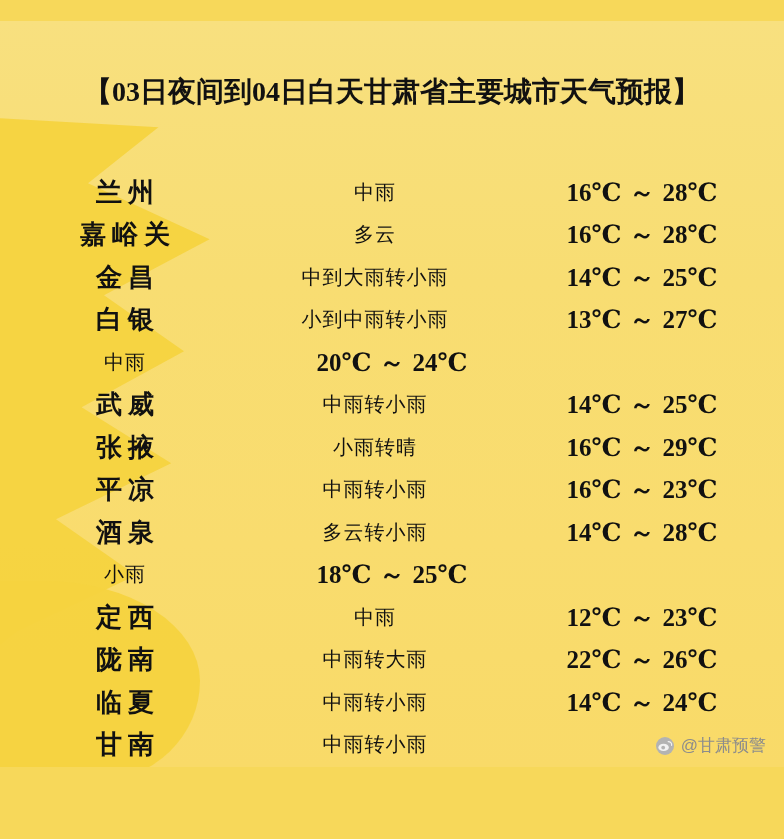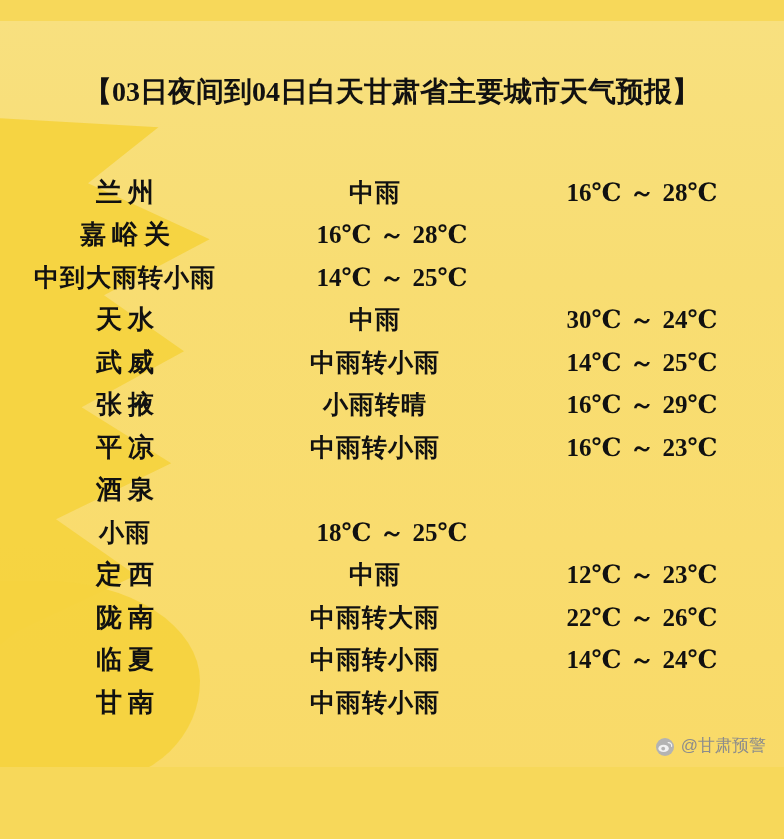--- a/index.html
+++ b/index.html
@@ -76,42 +76,42 @@
     text-align: center;
     font-size: 26px;
     font-weight: bold;
     color: #111;
     letter-spacing: 6px;
     text-indent: 6px;
   }
   .c-cond {
     width: 250px;
     text-align: center;
-    font-size: 25px;
-    font-weight: bold;
+    font-size: 20px;
+    font-weight: normal;
     color: #111;
     letter-spacing: 1px;
   }
   .c-temp {
     width: 284px;
     text-align: center;
     font-size: 25px;
     font-weight: bold;
     color: #111;
     white-space: nowrap;
   }
   .c-temp .sep {
     padding: 0 8px;
   }
   .watermark {
     position: absolute;
     right: 18px;
     bottom: 10px;
     display: flex;
-    align-items: flex-end;
+    align-items: center;
     gap: 6px;
     color: #8c8c8c;
     font-size: 17px;
     font-family: "Liberation Sans", sans-serif;
   }
   .wb-icon {
     display: inline-block;
     width: 20px;
     height: 20px;
     position: relative;
@@ -131,48 +131,56 @@
   </div>
 
   <div class="table" id="forecast-table">
       <div class="row">
         <div class="c-city">兰州</div>
         <div class="c-cond">中雨</div>
         <div class="c-temp"><span>16℃</span><span class="sep">～</span><span>28℃</span></div>
       </div>
       <div class="row">
         <div class="c-city">嘉峪关</div>
+        <div class="c-cond">多云</div>
         <div class="c-temp"><span>16℃</span><span class="sep">～</span><span>28℃</span></div>
       </div>
       <div class="row">
+        <div class="c-city">金昌</div>
         <div class="c-cond">中到大雨转小雨</div>
         <div class="c-temp"><span>14℃</span><span class="sep">～</span><span>25℃</span></div>
       </div>
       <div class="row">
-        <div class="c-city">天水</div>
+        <div class="c-city">白银</div>
+        <div class="c-cond">小到中雨转小雨</div>
+        <div class="c-temp"><span>13℃</span><span class="sep">～</span><span>27℃</span></div>
+      </div>
+      <div class="row">
         <div class="c-cond">中雨</div>
-        <div class="c-temp"><span>30℃</span><span class="sep">～</span><span>24℃</span></div>
+        <div class="c-temp"><span>20℃</span><span class="sep">～</span><span>24℃</span></div>
       </div>
       <div class="row">
         <div class="c-city">武威</div>
         <div class="c-cond">中雨转小雨</div>
         <div class="c-temp"><span>14℃</span><span class="sep">～</span><span>25℃</span></div>
       </div>
       <div class="row">
         <div class="c-city">张掖</div>
         <div class="c-cond">小雨转晴</div>
         <div class="c-temp"><span>16℃</span><span class="sep">～</span><span>29℃</span></div>
       </div>
       <div class="row">
         <div class="c-city">平凉</div>
         <div class="c-cond">中雨转小雨</div>
         <div class="c-temp"><span>16℃</span><span class="sep">～</span><span>23℃</span></div>
       </div>
       <div class="row">
         <div class="c-city">酒泉</div>
+        <div class="c-cond">多云转小雨</div>
+        <div class="c-temp"><span>14℃</span><span class="sep">～</span><span>28℃</span></div>
       </div>
       <div class="row">
         <div class="c-cond">小雨</div>
         <div class="c-temp"><span>18℃</span><span class="sep">～</span><span>25℃</span></div>
       </div>
       <div class="row">
         <div class="c-city">定西</div>
         <div class="c-cond">中雨</div>
         <div class="c-temp"><span>12℃</span><span class="sep">～</span><span>23℃</span></div>
       </div>

